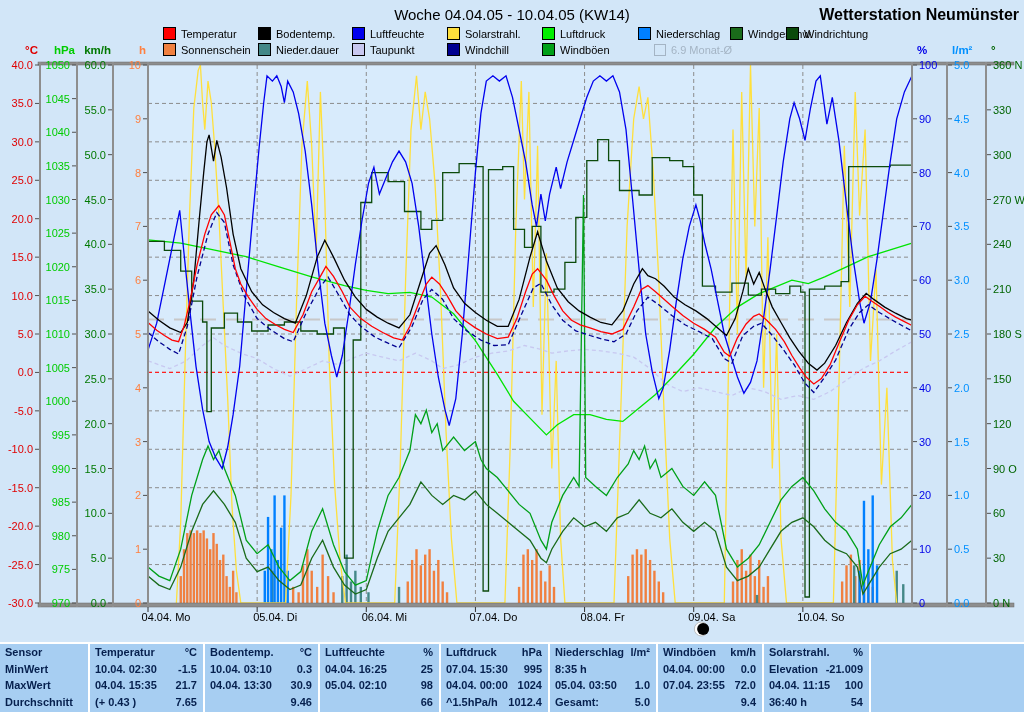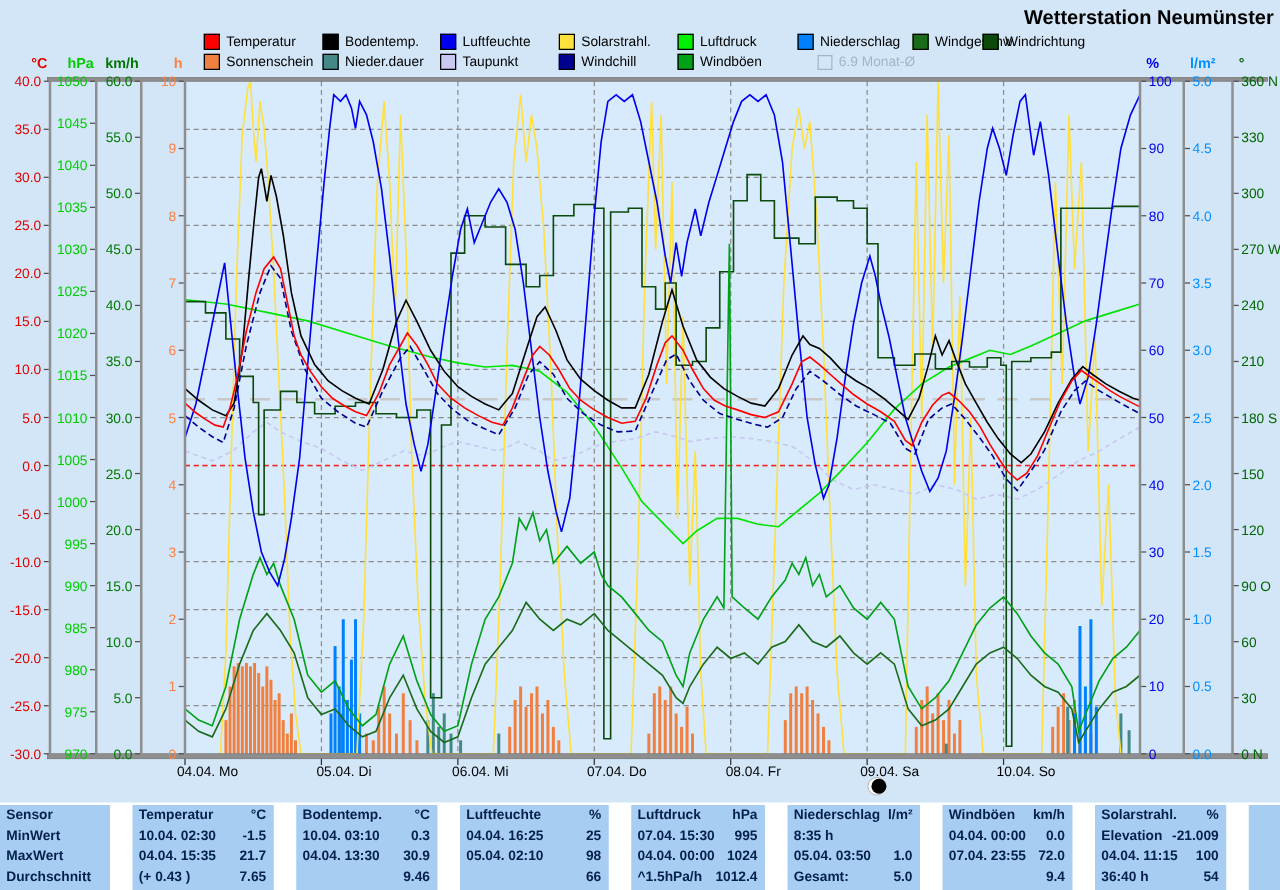--- a/index.html
+++ b/index.html
@@ -8,31 +8,32 @@
   #page-title{position:absolute;top:6px;left:0;width:1024px;text-align:center;
               font-size:15px;color:#000;}
   #station-name{position:absolute;top:6px;right:5px;font-size:16px;font-weight:bold;color:#000;}
   .legend-item{position:absolute;height:13px;display:flex;align-items:center;font-size:11px;color:#000;}
   .legend-sq{width:11px;height:11px;border:1px solid #000;margin-right:5px;flex:none;}
   .legend-cb{width:10px;height:10px;border:1px solid #A4B4C4;margin-right:5px;flex:none;background:transparent;}
   .legend-disabled{color:#A4B4C4;padding-left:16px;}
   #plot-svg{position:absolute;left:0;top:0;}
   #stats-table{position:absolute;left:0;top:642px;width:1024px;height:70px;background:#fff;
                display:grid;grid-template-columns:88px 113px 113px 119px 107px 106px 104px 105px 1fr;
-               column-gap:18px;padding-top:2px;box-sizing:border-box;}
+               column-gap:2px;padding-top:2px;box-sizing:border-box;}
   .tcol{background:#A7CEF2;color:#06204E;font-size:11px;font-weight:bold;overflow:hidden;}
   .trow{height:16.5px;line-height:16.5px;display:flex;justify-content:space-between;
         padding:0 6px 0 5px;white-space:nowrap;}
   .trow .lft{text-align:left;}
   .trow .rgt{text-align:right;}
 </style>
 </head>
 <body>
 
 <div id="stage">
+  <div id="page-title">Woche 04.04.05 - 10.04.05 (KW14)</div>
   <div id="station-name">Wetterstation Neumünster</div>
   <div id="legend">
       <div class="legend-item" style="left: 163px; top: 27px;">
         <span class="legend-sq" style="background: rgb(255, 0, 0);"></span>
         <span>Temperatur</span>
       </div>
       <div class="legend-item" style="left: 258px; top: 27px;">
         <span class="legend-sq" style="background: rgb(0, 0, 0);"></span>
         <span>Bodentemp.</span>
       </div>

